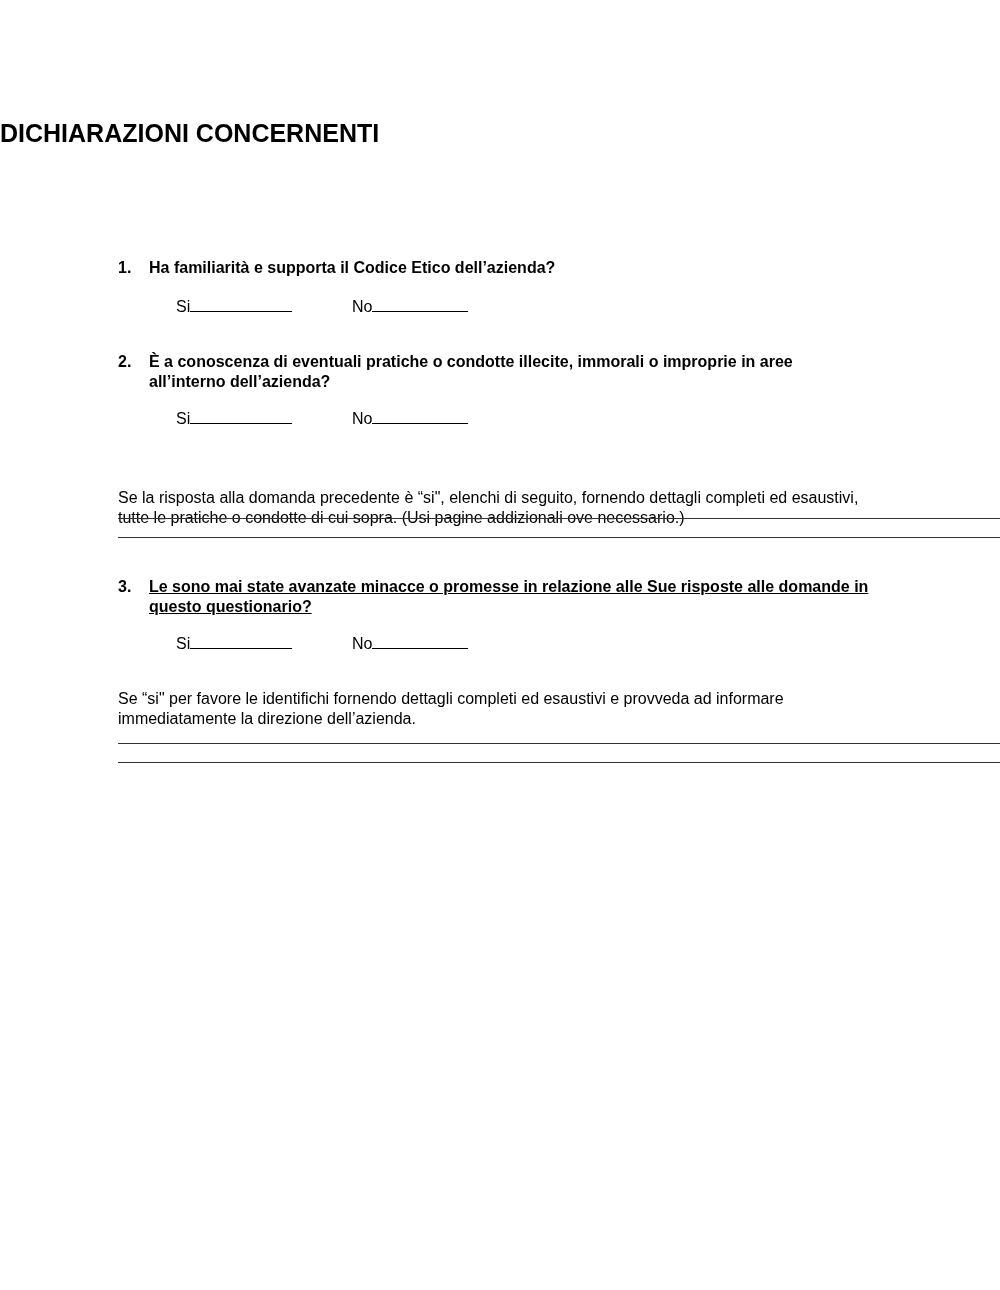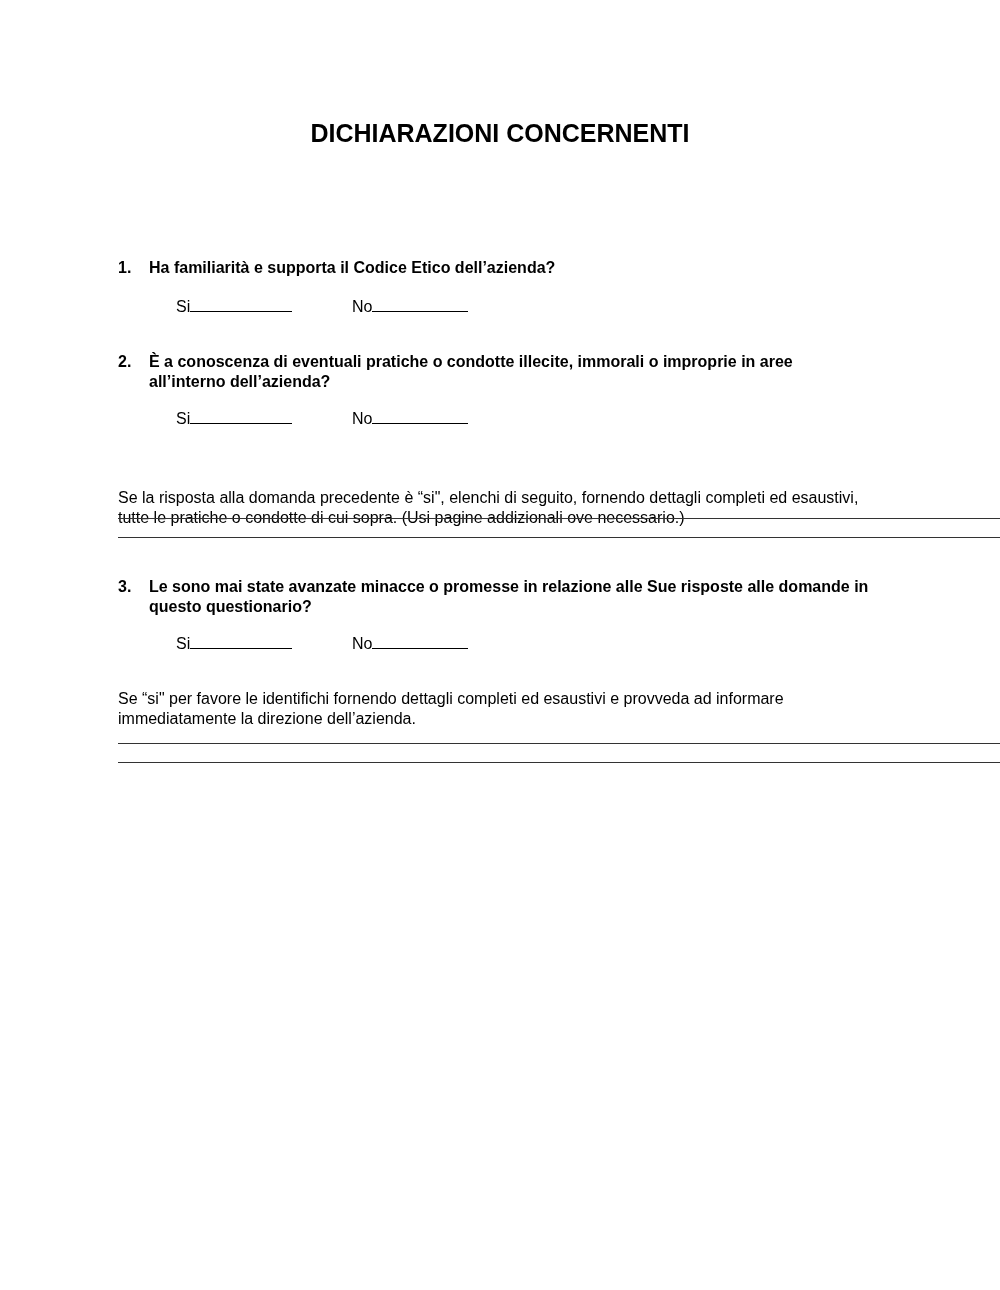--- a/index.html
+++ b/index.html
@@ -1,18 +1,18 @@
 <!DOCTYPE html>
 <html><head>
 <meta charset="utf-8">
 <style>
   html, body { margin: 0; padding: 0; background: #ffffff; }
   body { width: 1000px; height: 1290px; position: relative; overflow: hidden;
          font-family: "Liberation Sans", sans-serif; color: #000; }
-  .title { position: absolute; left: 0; width: 1000px; top: 118px; text-align: center;
+  .title { position: absolute; left: 0; width: 1000px; top: 118px; 
            font-weight: bold; font-size: 25px; line-height: 31px; }
   .q { position: absolute; left: 118px; font-weight: bold; font-size: 16px; line-height: 20px; }
   .q .num { position: absolute; left: 0; top: 0; }
   .q .txt { margin-left: 31px; display: block; width: 740px; }
   .yn { position: absolute; font-size: 16px; line-height: 20px; }
   .yn .blank { display: inline-block; width: 102px; border-bottom: 1px solid #000; height: 15px; vertical-align: baseline; }
   .yn.no .blank { width: 96px; }
   .para { position: absolute; left: 118px; font-size: 16px; line-height: 20px; width: 800px; }
   .line { position: absolute; left: 118px; width: 882px; height: 0; border-top: 1.5px solid #333; }
 </style>
@@ -43,21 +43,21 @@
 </div>
 <div class="yn no" style="left:352px; top:408px;">
   <span>No</span><span class="blank"></span>
 </div>
 <div class="para" style="top:488px; width:770px;">Se la risposta alla domanda precedente è “si", elenchi di seguito, fornendo dettagli completi ed esaustivi, tutte le pratiche o condotte di cui sopra. (Usi pagine addizionali ove necessario.)</div>
 <div class="line" style="top:518px;"></div>
 <div class="line" style="top:537px;"></div>
 
 <div class="q" style="top:577px;">
   <span class="num">3.</span>
-  <span class="txt" style="width:745px;">Le sono mai state avanzate minacce o promesse in relazione alle Sue risposte alle domande in questo questionario?</span>
+  <span class="txt" style="width:745px;text-decoration:underline;">Le sono mai state avanzate minacce o promesse in relazione alle Sue risposte alle domande in questo questionario?</span>
 </div>
 <div class="yn" style="left:176px; top:633px;">
   <span>Si</span><span class="blank"></span>
 </div>
 <div class="yn no" style="left:352px; top:633px;">
   <span>No</span><span class="blank"></span>
 </div>
 <div class="para" style="top:689px; width:700px;">Se “si" per favore le identifichi fornendo dettagli completi ed esaustivi e provveda ad informare immediatamente la direzione dell’azienda.</div>
 <div class="line" style="top:743px;"></div>
 <div class="line" style="top:762px;"></div>

